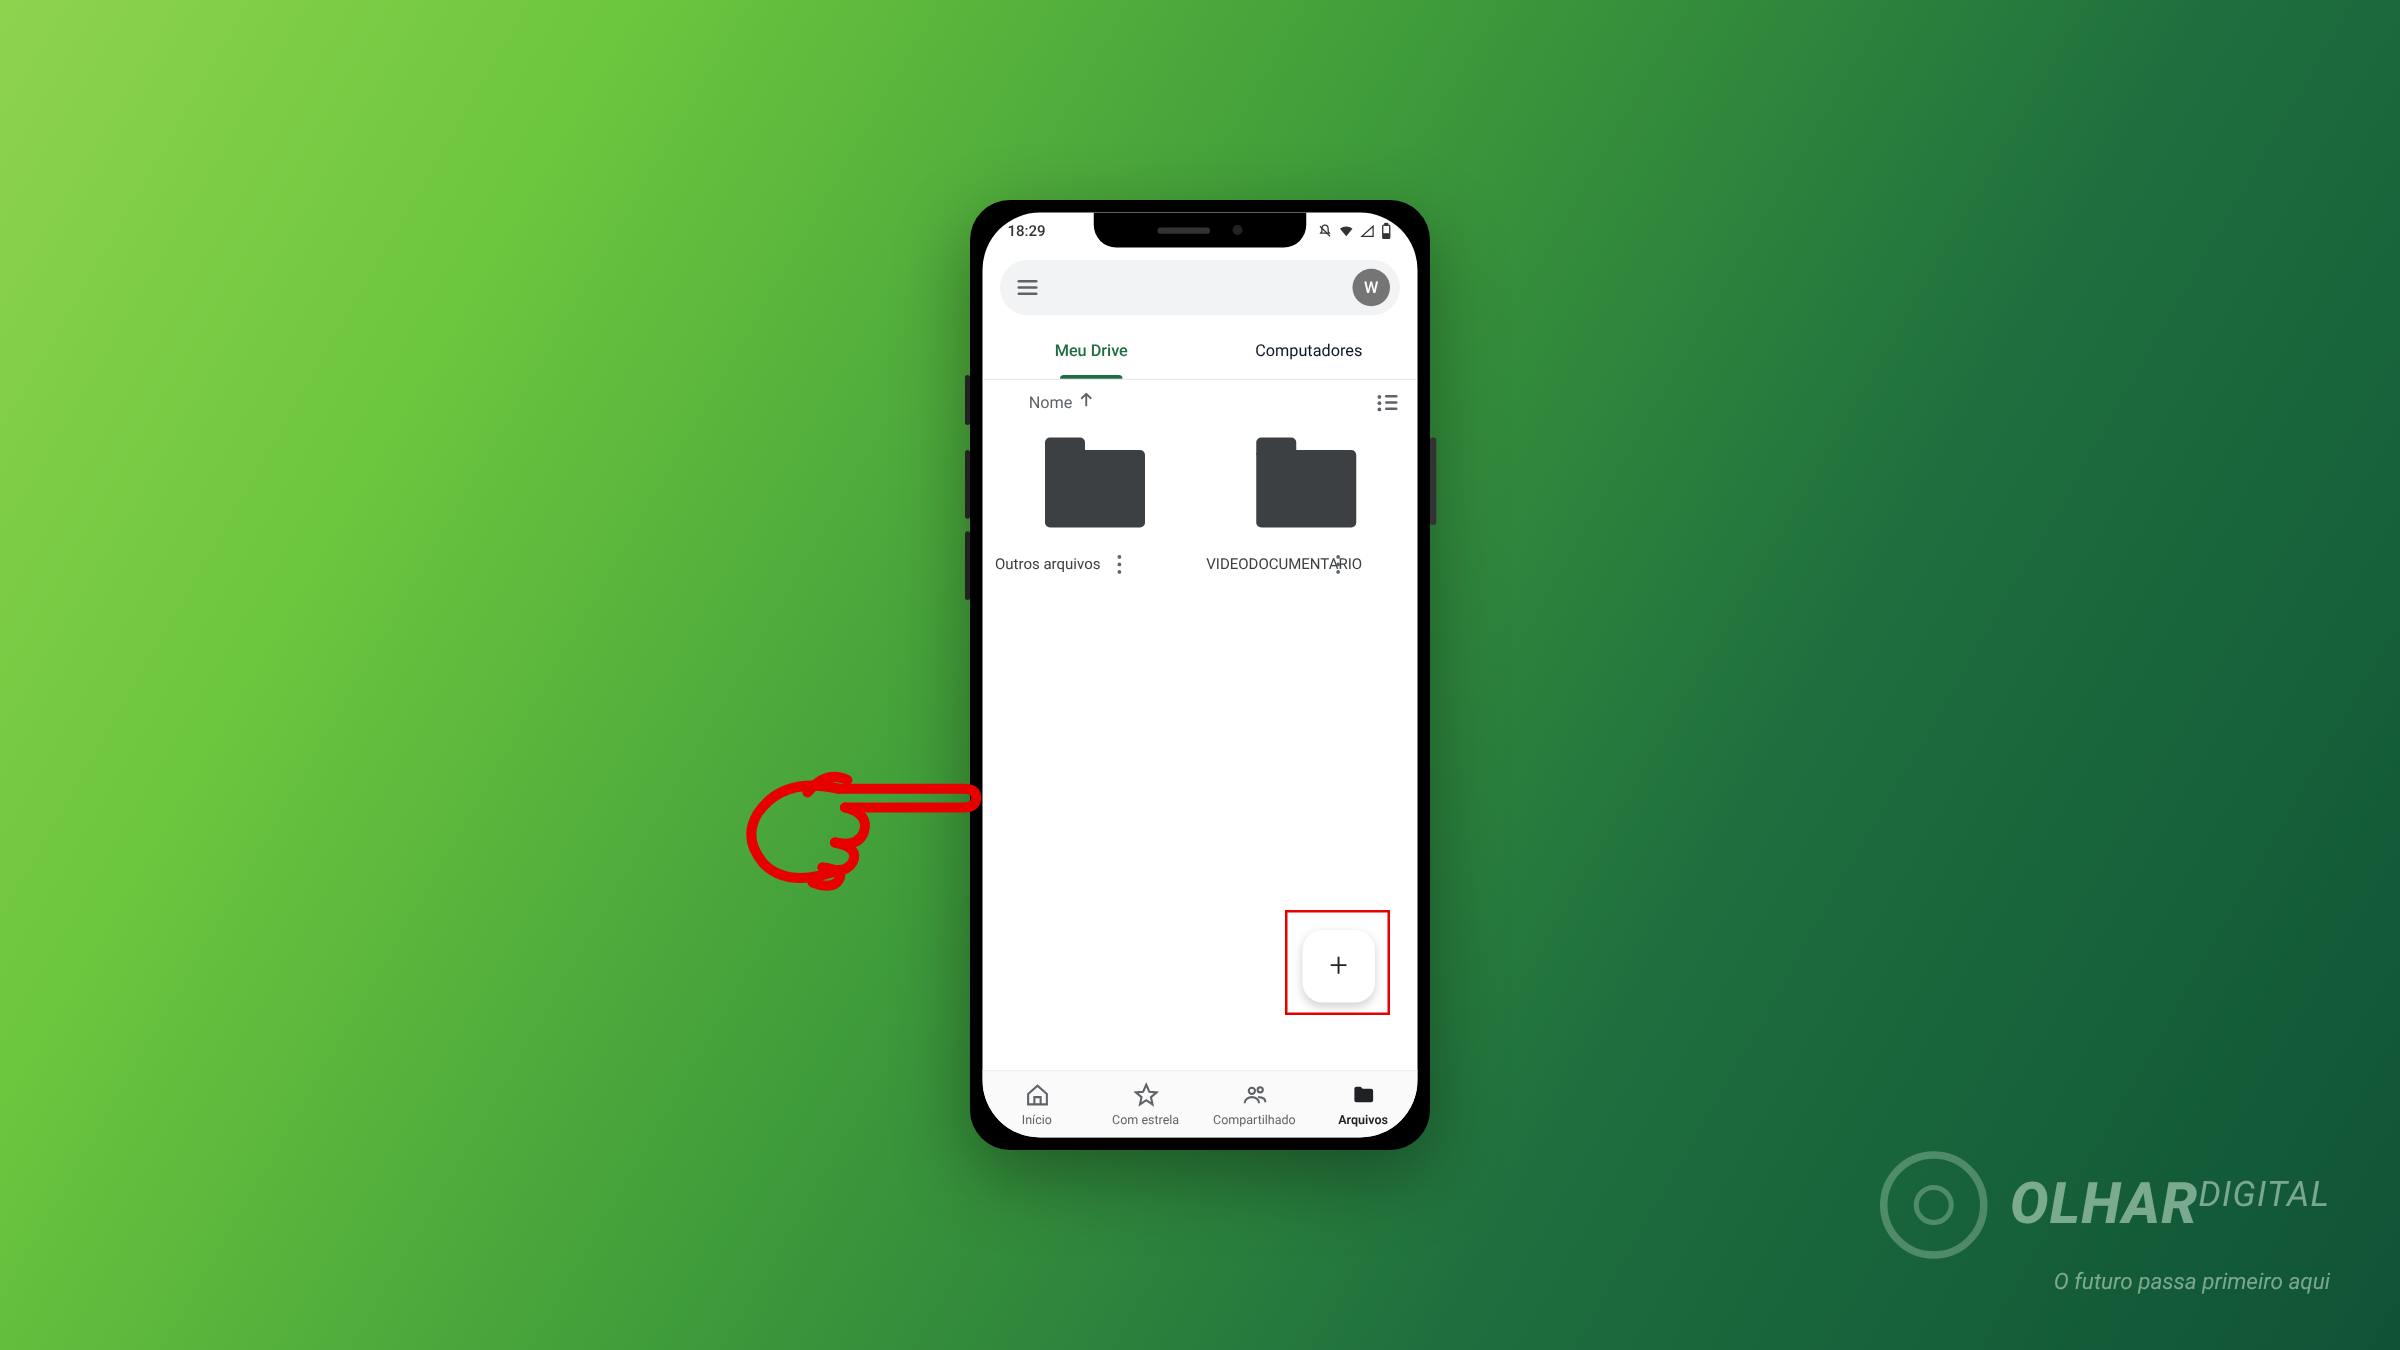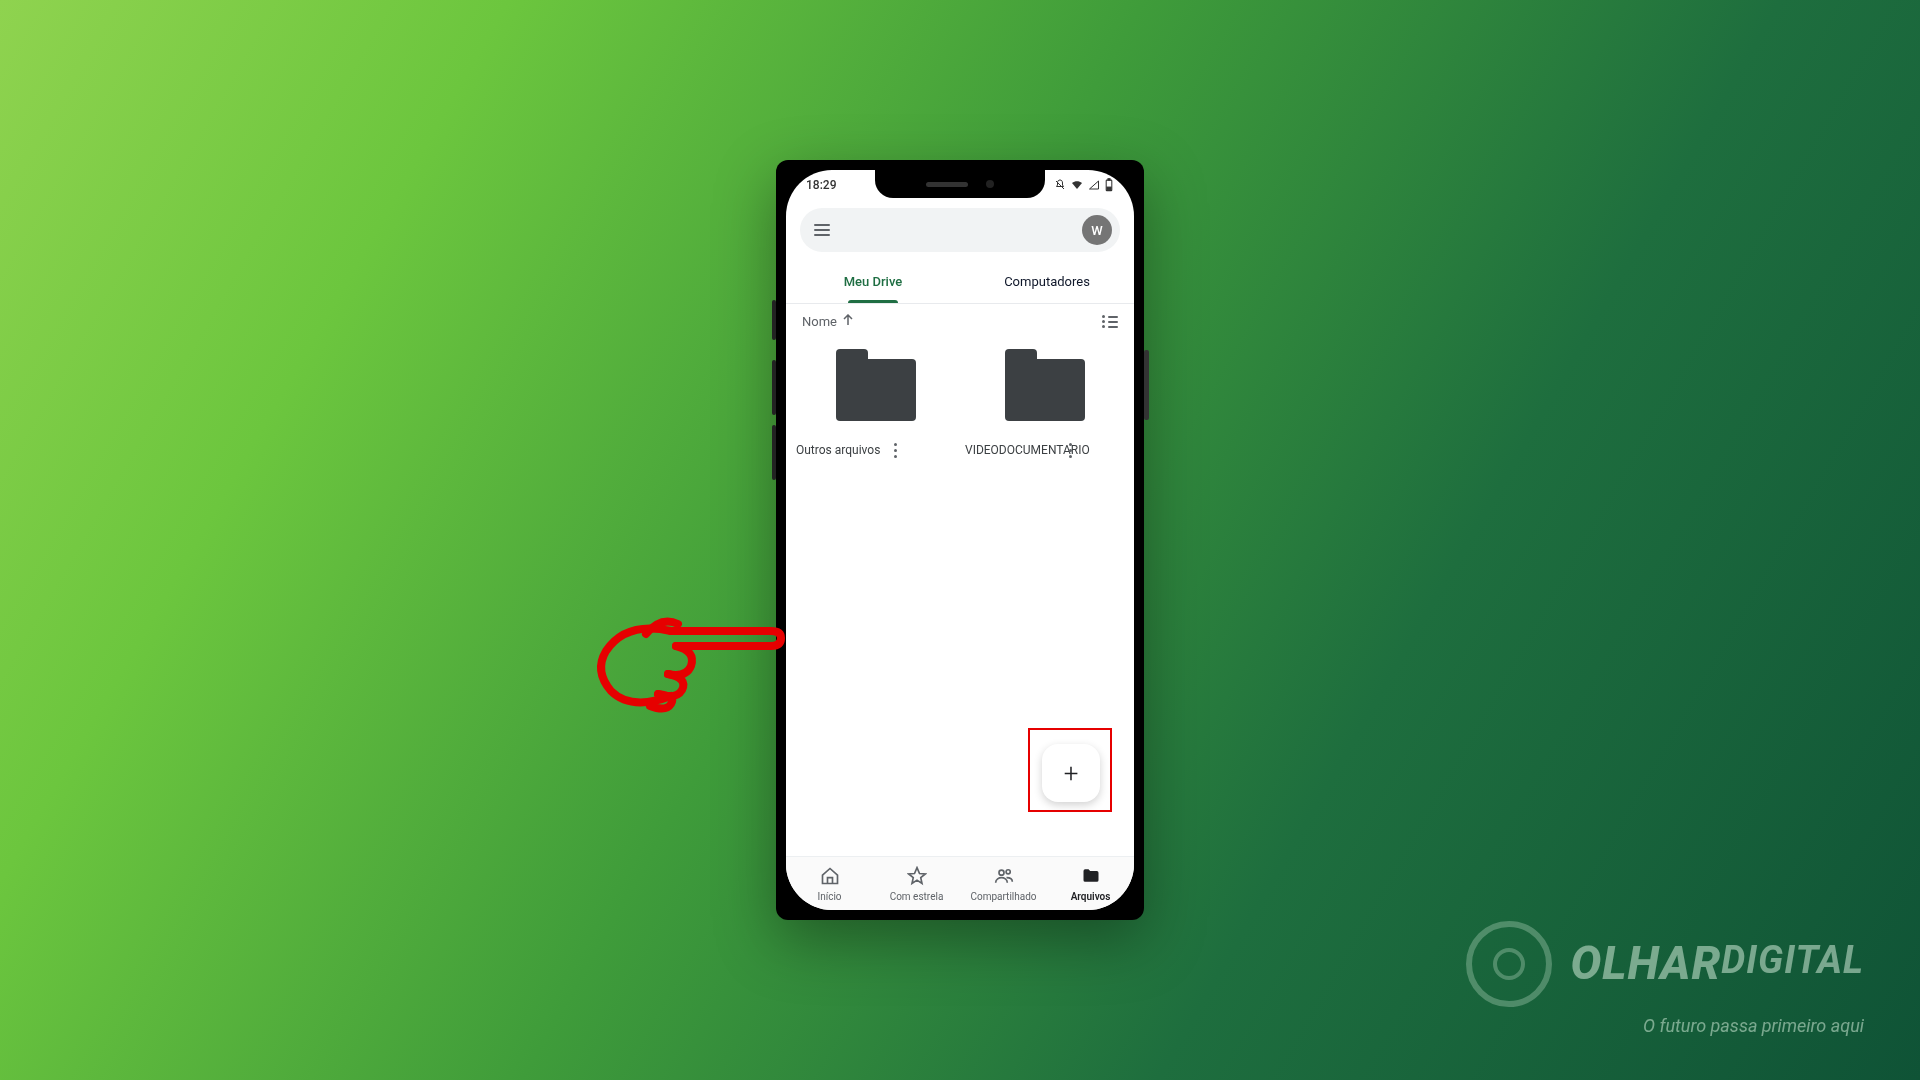--- a/index.html
+++ b/index.html
@@ -14,21 +14,21 @@
 
   
   .phone {
     position: absolute;
     left: 50%;
     top: 50%;
     transform: translate(-50%, -50%);
     width: 368px;
     height: 760px;
     background: #000;
-    border-radius: 12px;
+    border-radius: 32px;
     padding: 10px;
     box-shadow: 0 20px 60px rgba(0,0,0,0.35);
   }
   .phone::before {
     content: "";
     position: absolute;
     left: -4px;
     top: 140px;
     width: 4px;
     height: 40px;
@@ -177,20 +177,21 @@
   }
 
   
   .sortrow {
     display: flex;
     align-items: center;
     justify-content: space-between;
     padding: 10px 16px;
     color: #5f6368;
     font-size: 13px;
+    margin-left: 21px;
   }
   .sort-left {
     display: flex;
     align-items: center;
     gap: 6px;
   }
   .viewtoggle {
     display: flex;
     flex-direction: column;
     gap: 2px;
@@ -343,22 +344,22 @@
     flex-direction: row;
     line-height: 0.9;
   }
   .watermark-text .l1 {
     font-size: 46px;
     font-weight: 800;
     letter-spacing: 1px;
     font-style: italic;
   }
   .watermark-text .l2 {
-    font-size: 38px;
-    font-weight: 700;
+    font-size: 28px;
+    font-weight: 400;
     letter-spacing: 1px;
     font-style: italic;
     text-align: center;
   }
   .watermark-tag {
     margin-top: 8px;
     font-size: 18px;
     font-style: italic;
   }
   .wm-circle {

